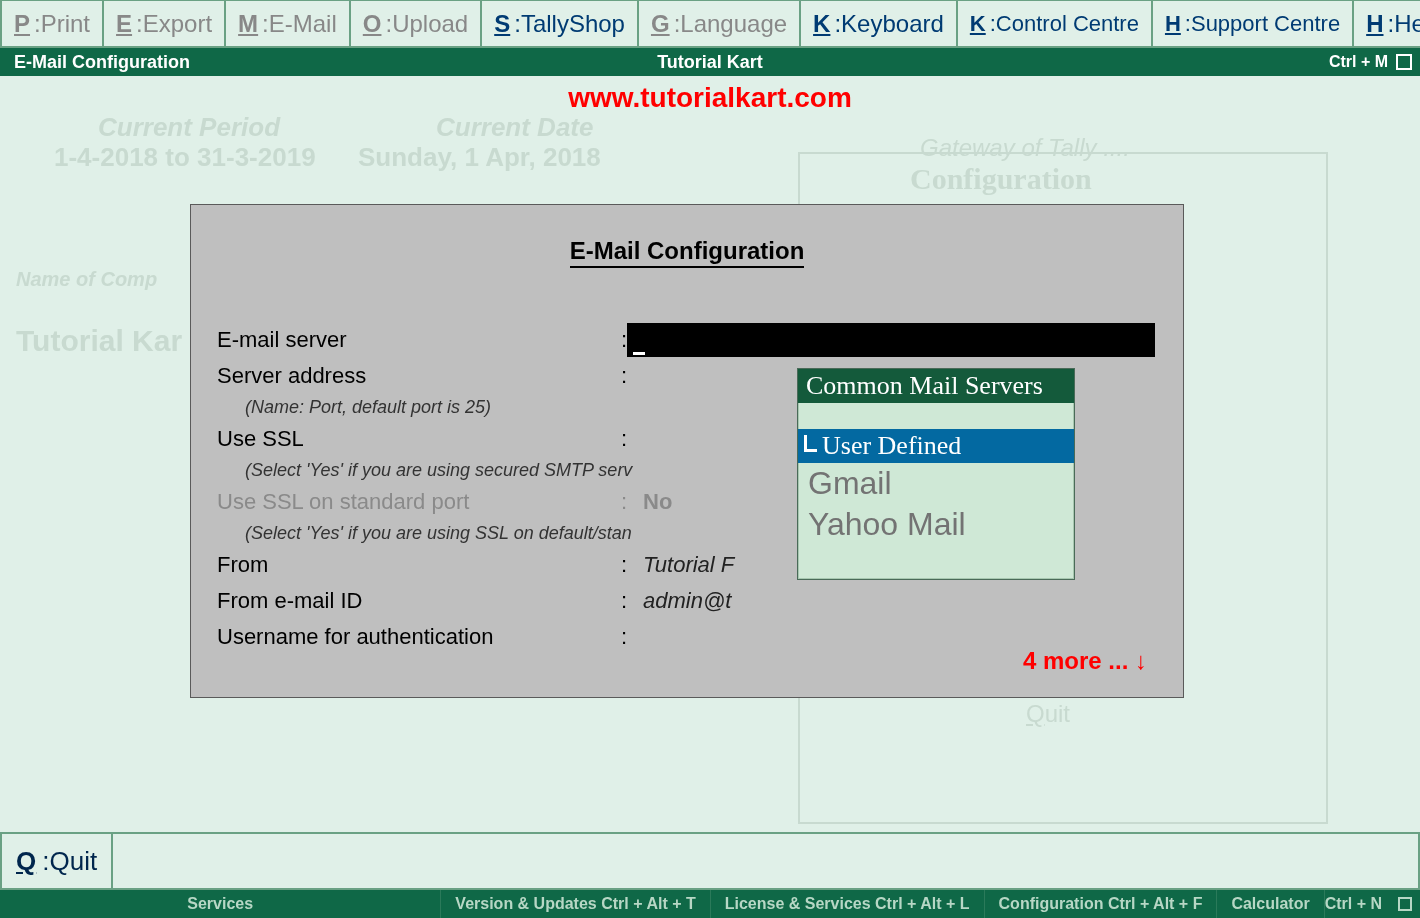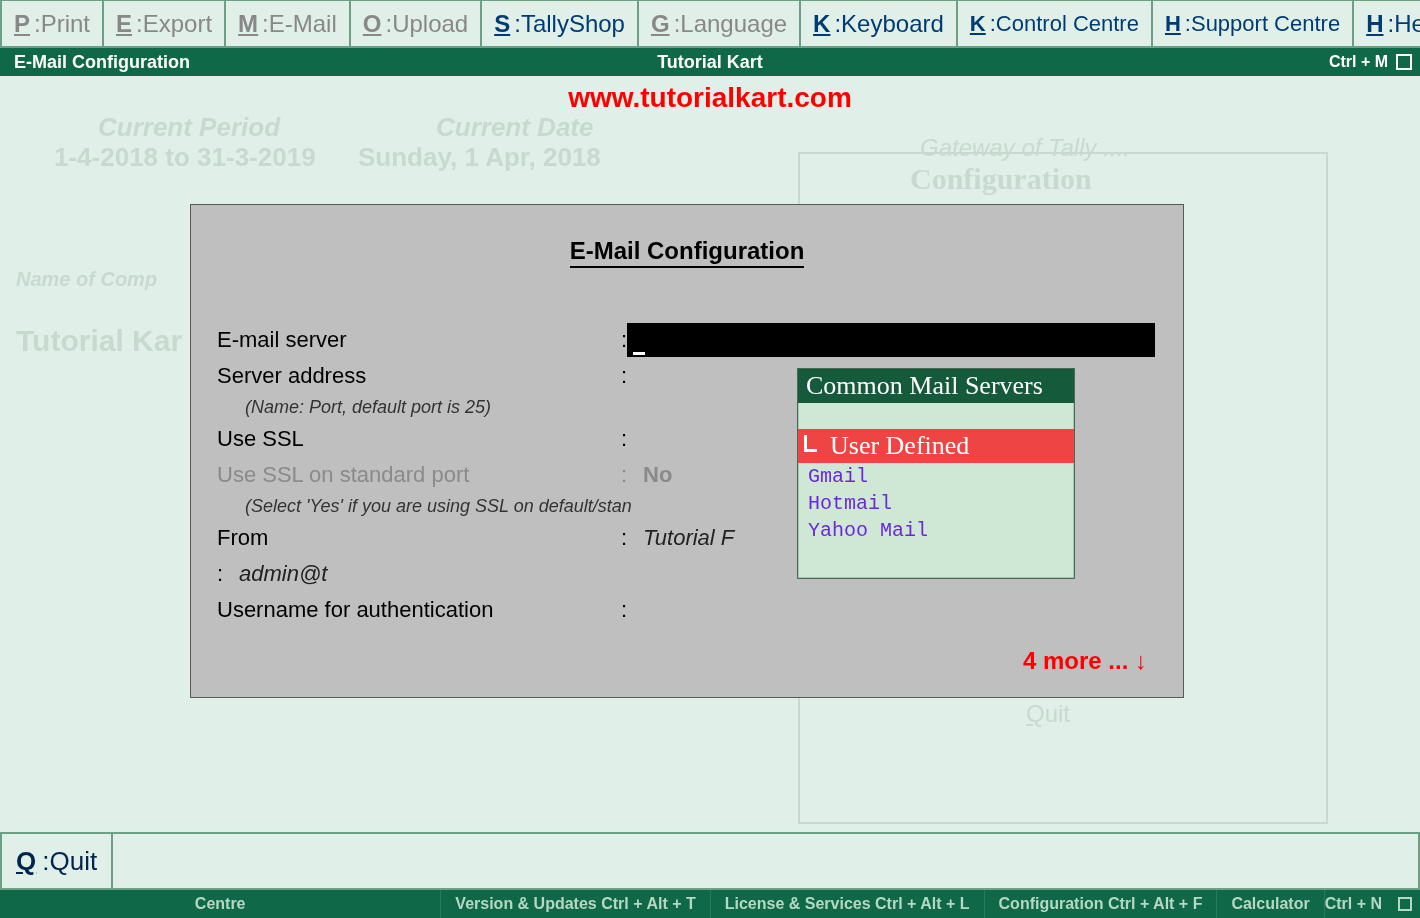--- a/index.html
+++ b/index.html
@@ -106,26 +106,26 @@
     position: absolute; top: 368px; left: 797px; width: 278px;
     background: #cfe8d6; border: 1px solid #4a6a58;
     box-shadow: inset 0 0 0 1px #a7c7b0;
   }
   .dropdown .dd-head {
     background: #145a3b; color: #fff; font-family: "Times New Roman", serif;
     font-size: 26px; padding: 2px 8px;
   }
   .dropdown .dd-gap { height: 26px; }
   .dropdown .dd-item {
-    font-size: 20px; padding: 2px 10px; color: #6d28d9;
-    font-family: Liberation Mono, monospace;
+    font-size: 32px; padding: 2px 10px; color: #737373;
+    font-family: Liberation Sans, sans-serif;
   }
   .dropdown .dd-item.sel {
-    background: #ef4444; color: #fff; font-family: "Times New Roman", serif;
-    font-size: 26px; position: relative; padding-left: 32px;
+    background: #0369a1; color: #fff; font-family: "Times New Roman", serif;
+    font-size: 26px; position: relative; padding-left: 24px;
   }
   .dropdown .dd-item.sel::before {
     content: ""; position: absolute; left: 6px; top: 6px;
     width: 10px; height: 14px; border-left: 3px solid #fff; border-bottom: 3px solid #fff;
   }
   .dropdown .dd-pad { height: 34px; }
 
   
   .quit-bar {
     position: absolute; left: 0; right: 0; bottom: 28px; top: 832px;
@@ -213,64 +213,65 @@
         <div class="label">Server address</div>
         <div class="colon">:</div>
         <div class="value"></div>
       </div>
     <div class="hint">(Name: Port, default port is 25)</div>
     <div class="row">
         <div class="label">Use SSL</div>
         <div class="colon">:</div>
         <div class="value"></div>
       </div>
+    <div class="hint">(Select 'Yes' if you are using secured SMTP serv</div>
     <div class="row dim">
         <div class="label">Use SSL on standard port</div>
         <div class="colon">:</div>
         <div class="value">No</div>
       </div>
     <div class="hint">(Select 'Yes' if you are using SSL on default/stan</div>
     <div class="row">
         <div class="label">From</div>
         <div class="colon">:</div>
         <div class="value">Tutorial F</div>
       </div>
     <div class="row">
+        <div class="label">From e-mail ID</div>
         <div class="colon">:</div>
         <div class="value">admin@t</div>
       </div>
     <div class="row">
         <div class="label">Username for authentication</div>
         <div class="colon">:</div>
         <div class="value"></div>
       </div>
   </div>
 
   <div class="more-indicator">4 more ... ↓</div>
 </div>
 
 <div class="dropdown">
   <div class="dd-head">Common Mail Servers</div>
   <div class="dd-gap"></div>
   <div class="dd-item sel">User Defined</div>
   <div class="dd-item">Gmail</div>
-  <div class="dd-item">Hotmail</div>
   <div class="dd-item">Yahoo Mail</div>
   <div class="dd-pad"></div>
 </div>
 
 <div class="quit-bar">
   <div class="q-item">
     <span class="key">Q</span>: <span>Quit</span>
   </div>
   <div class="spacer"></div>
 </div>
 
 <div class="status-strip">
-  <div class="cell wide">Centre</div>
+  <div class="cell wide">Services</div>
   <div class="cell">Version &amp; Updates Ctrl + Alt + T</div>
   <div class="cell">License &amp; Services Ctrl + Alt + L</div>
   <div class="cell">Configuration   Ctrl + Alt + F</div>
   <div class="cell">Calculator</div>
   <div class="right">
     <span>Ctrl + N</span>
     <span class="sq"></span>
   </div>
 </div>
 

